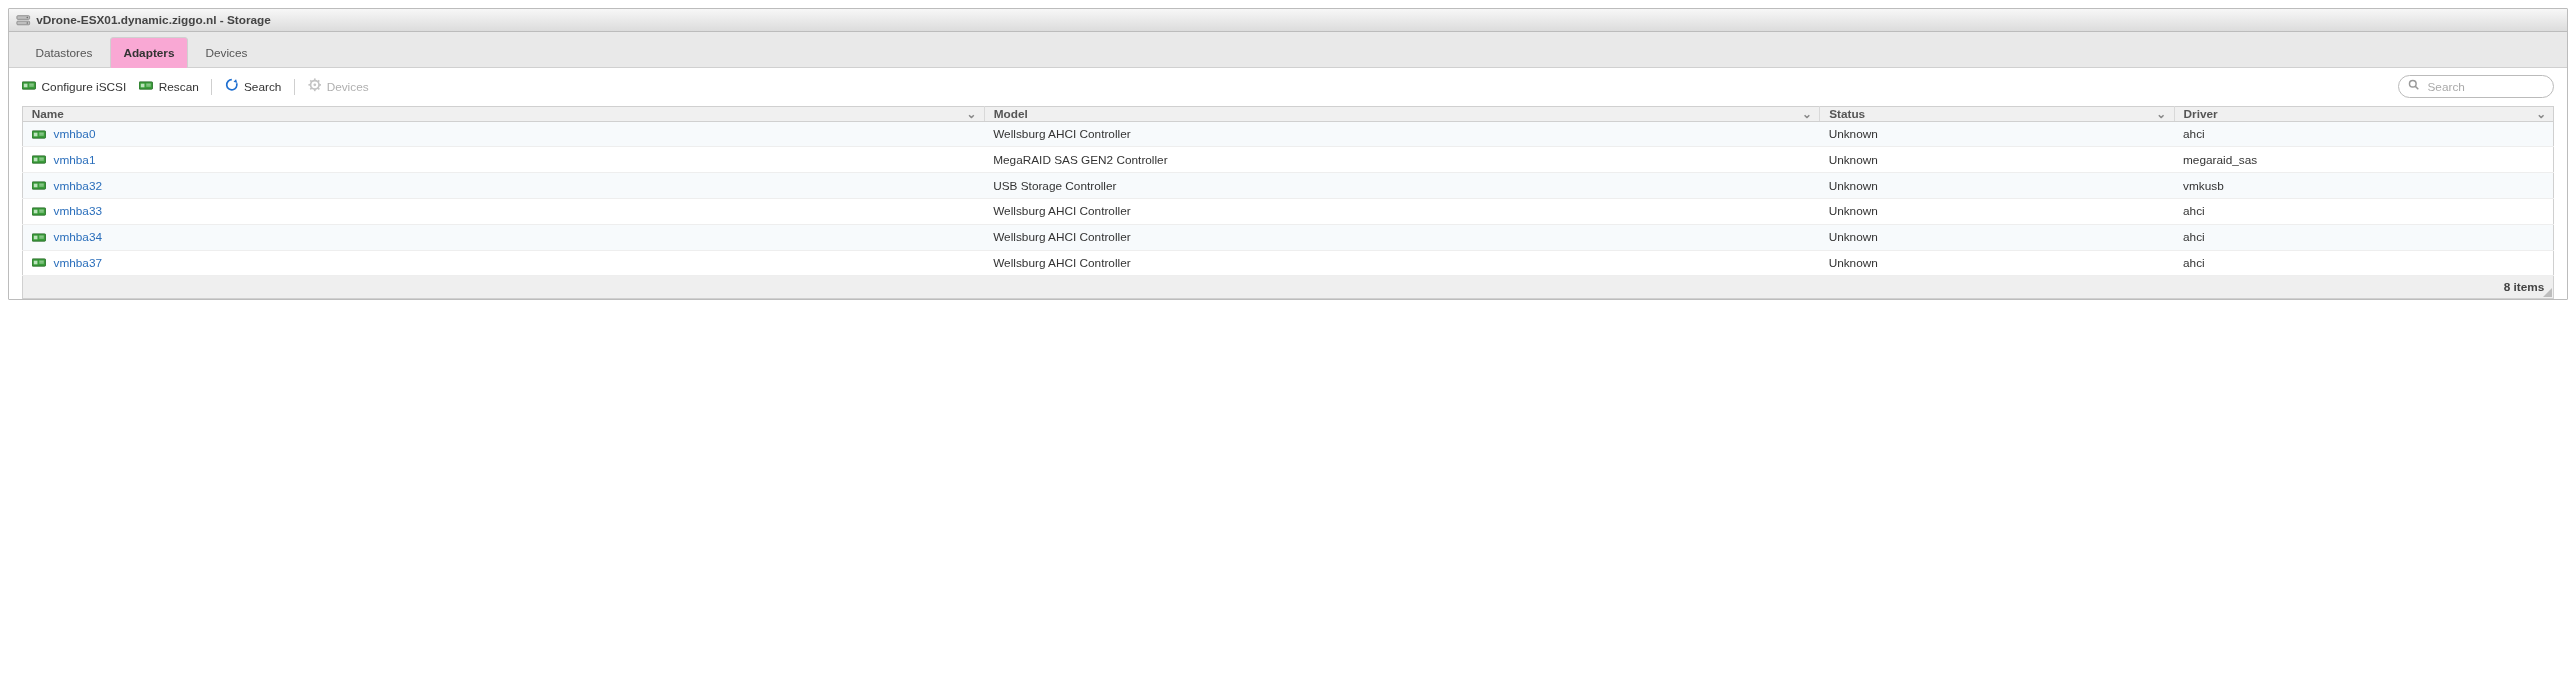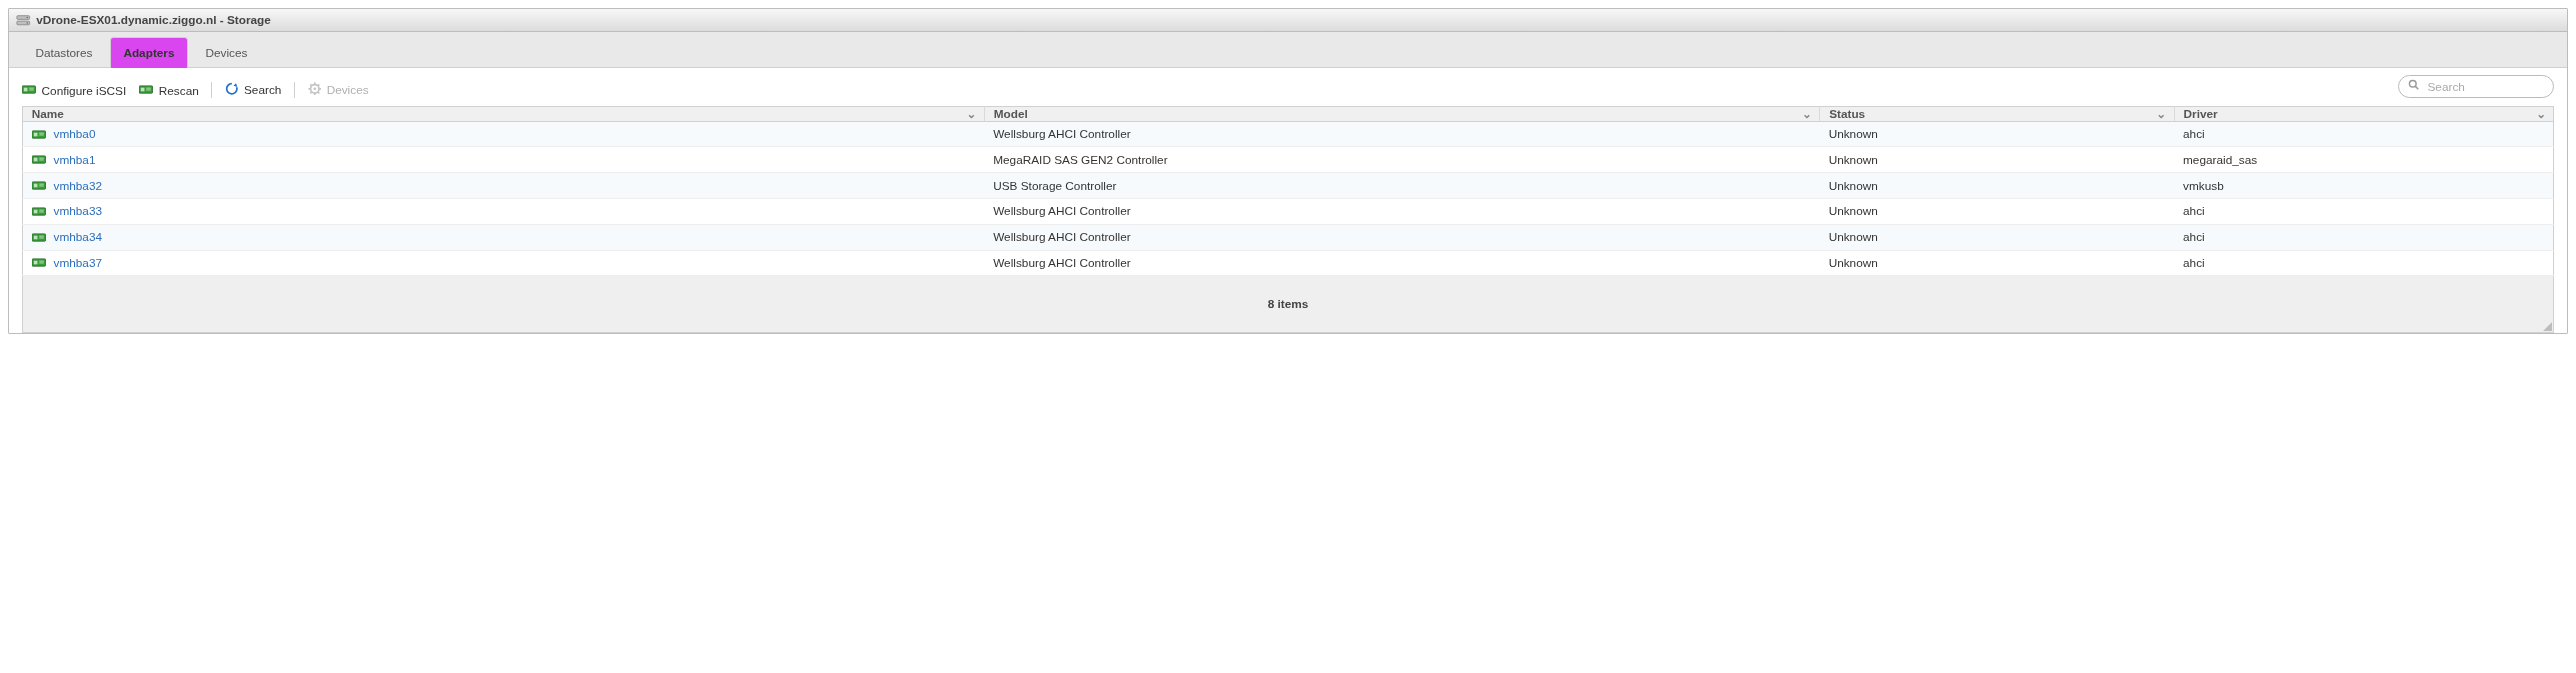--- a/index.html
+++ b/index.html
@@ -39,30 +39,30 @@
   .tab {
     padding: 8.2px 12.7px 7.3px;
     color: #555;
     cursor: pointer;
     border: 0.9px solid transparent;
     border-bottom: none;
     position: relative;
     top: 0.9px;
   }
   .tab.active {
-    background: #d946ef;
+    background: #f9a8d4;
     border-color: #d0d0d0;
     border-radius: 3.6px 3.6px 0 0;
     font-weight: 600;
     color: #333;
   }
 
   .toolbar {
     display: flex;
-    align-items: flex-end;
+    align-items: center;
     gap: 12.7px;
     padding: 7.3px 12.7px;
     border-bottom: 0;
   }
   .tb-group { display:flex; align-items:center; gap:12.7px; }
   .tb-btn {
     display: flex;
     align-items: center;
     gap: 5.4px;
     cursor: pointer;
@@ -134,23 +134,23 @@
   table.grid tbody tr:nth-child(even) { background:#ffffff; }
 
   .name-cell { display:flex; align-items:center; gap:7.3px; }
   .name-link { color:#2a6ebb; cursor:pointer; }
   .hba-icon svg { display:block; }
 
   .footer {
     background:#efefef;
     border:0.9px solid #d0d0d0;
     border-top:none;
-    padding:21px 9px;
+    padding:4px 9px;
     display:flex;
-    justify-content:center;
+    justify-content:flex-end;
     align-items:center;
     font-weight:600;
     color:#444;
     position:relative;
   }
   .resize-grip {
     width:0;height:0;
     border-left:9px solid transparent;
     border-bottom:9px solid #bdbdbd;
     position:absolute;

